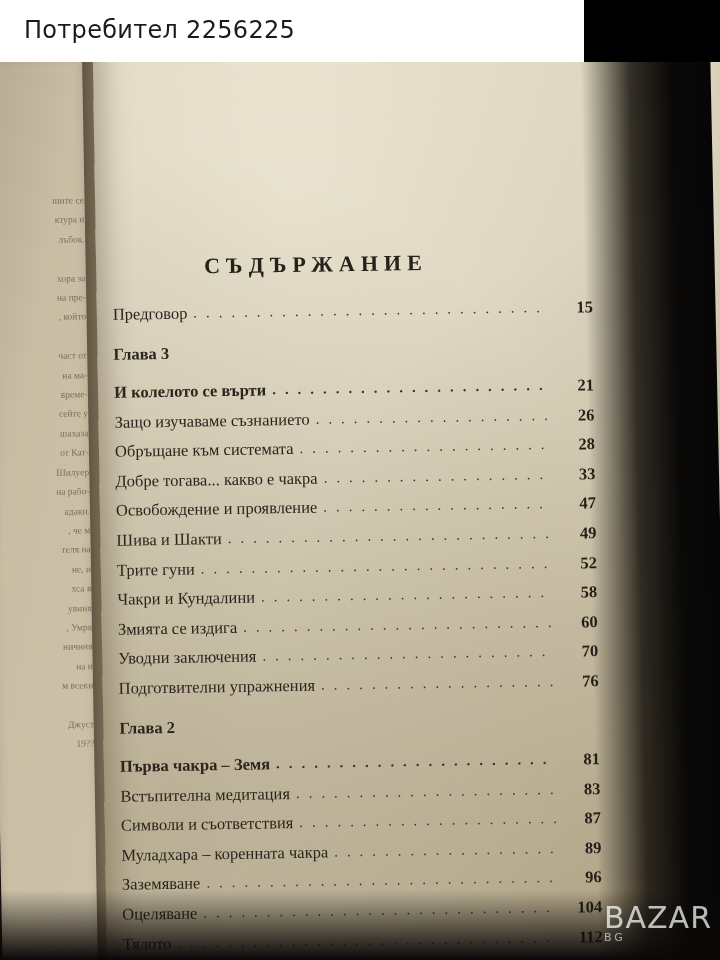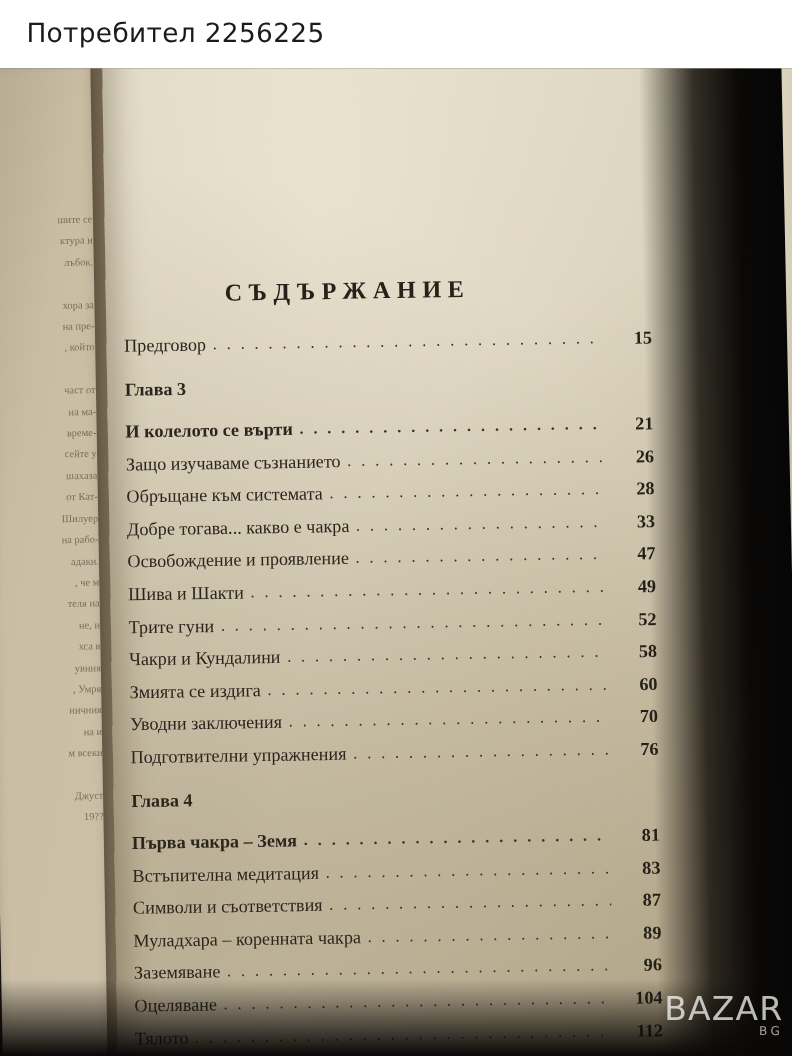--- a/index.html
+++ b/index.html
@@ -12,21 +12,21 @@
     background: #000;
     font-family: "Liberation Serif", serif;
     overflow: hidden;
     position: relative;
   }
 
   
   #watermark-banner {
     position: absolute;
     left: 0; top: 0;
-    width: 720px;
+    width: 584px;
     height: 62px;
     background: #ffffff;
     z-index: 40;
   }
   #watermark-user {
     position: absolute;
     left: 24px;
     top: 16px;
     font-family: "DejaVu Sans", sans-serif;
     font-size: 24px;
@@ -211,21 +211,21 @@
     font-size: 30px;
     font-weight: normal;
     letter-spacing: 1px;
     color: rgba(255,255,255,0.72);
     z-index: 30;
   }
   #bazar .small {
     font-size: 11px;
     letter-spacing: 3px;
     display: block;
-    text-align: right;
+    text-align: left;
     margin-top: -4px;
     color: rgba(255,255,255,0.6);
   }
 </style>
 </head>
 <body>
 
 <div id="photo">
 
   <div id="dark-edge"></div>
@@ -327,21 +327,21 @@
             <span class="toc-label">Уводни заключения</span>
             <span class="toc-dots">. . . . . . . . . . . . . . . . . . . . . . . . . . . . . . . . . . . . . . . . . . . . . . . . . . . . . . . . . . . . . . . .</span>
             <span class="toc-page">70</span>
           </div>
           <div class="toc-row">
             <span class="toc-label">Подготвителни упражнения</span>
             <span class="toc-dots">. . . . . . . . . . . . . . . . . . . . . . . . . . . . . . . . . . . . . . . . . . . . . . . . . . . . . . . . . . . . . . . .</span>
             <span class="toc-page">76</span>
           </div>
           <div class="toc-row chapter-head">
-            <span class="toc-label">Глава 4</span>
+            <span class="toc-label">Глава 2</span>
             <span class="toc-dots" style="visibility: hidden;">. . . . . . . . . . . . . . . . . . . . . . . . . . . . . . . . . . . . . . . . . . . . . . . . . . . . . . . . . . . . . . . .</span>
             <span class="toc-page"></span>
           </div>
           <div class="toc-row chapter">
             <span class="toc-label">Първа чакра – Земя</span>
             <span class="toc-dots">. . . . . . . . . . . . . . . . . . . . . . . . . . . . . . . . . . . . . . . . . . . . . . . . . . . . . . . . . . . . . . . .</span>
             <span class="toc-page">81</span>
           </div>
           <div class="toc-row">
             <span class="toc-label">Встъпителна медитация</span>

